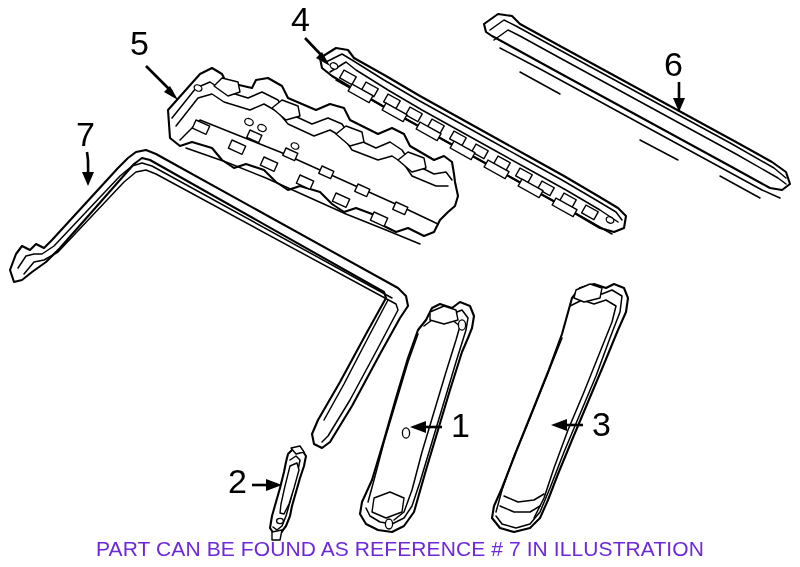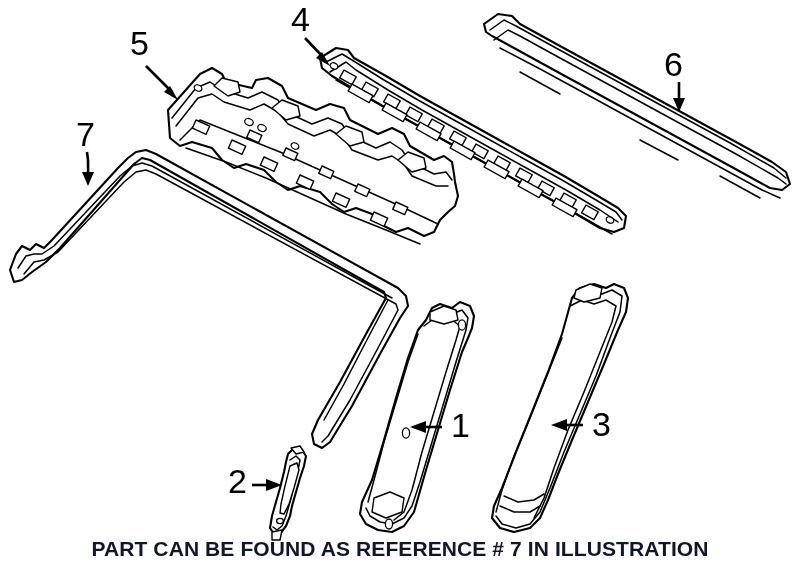--- a/index.html
+++ b/index.html
@@ -73,23 +73,23 @@
     user-select: none;
   }
   #footer-note {
     position: absolute;
     left: 0;
     right: 0;
     bottom: 6px;
     text-align: center;
     font-family: "Liberation Sans", sans-serif;
     font-size: 21px;
-    font-weight: bold;
+    font-weight: normal;
     letter-spacing: 0.1px;
-    color: #0f172a;
+    color: #6d28d9;
     white-space: nowrap;
     margin-top: 45px;
   }
 </style>
 </head>
 <body>
 
 <div id="diagram-root">
 
   <svg id="parts-svg" viewBox="0 0 800 567">

